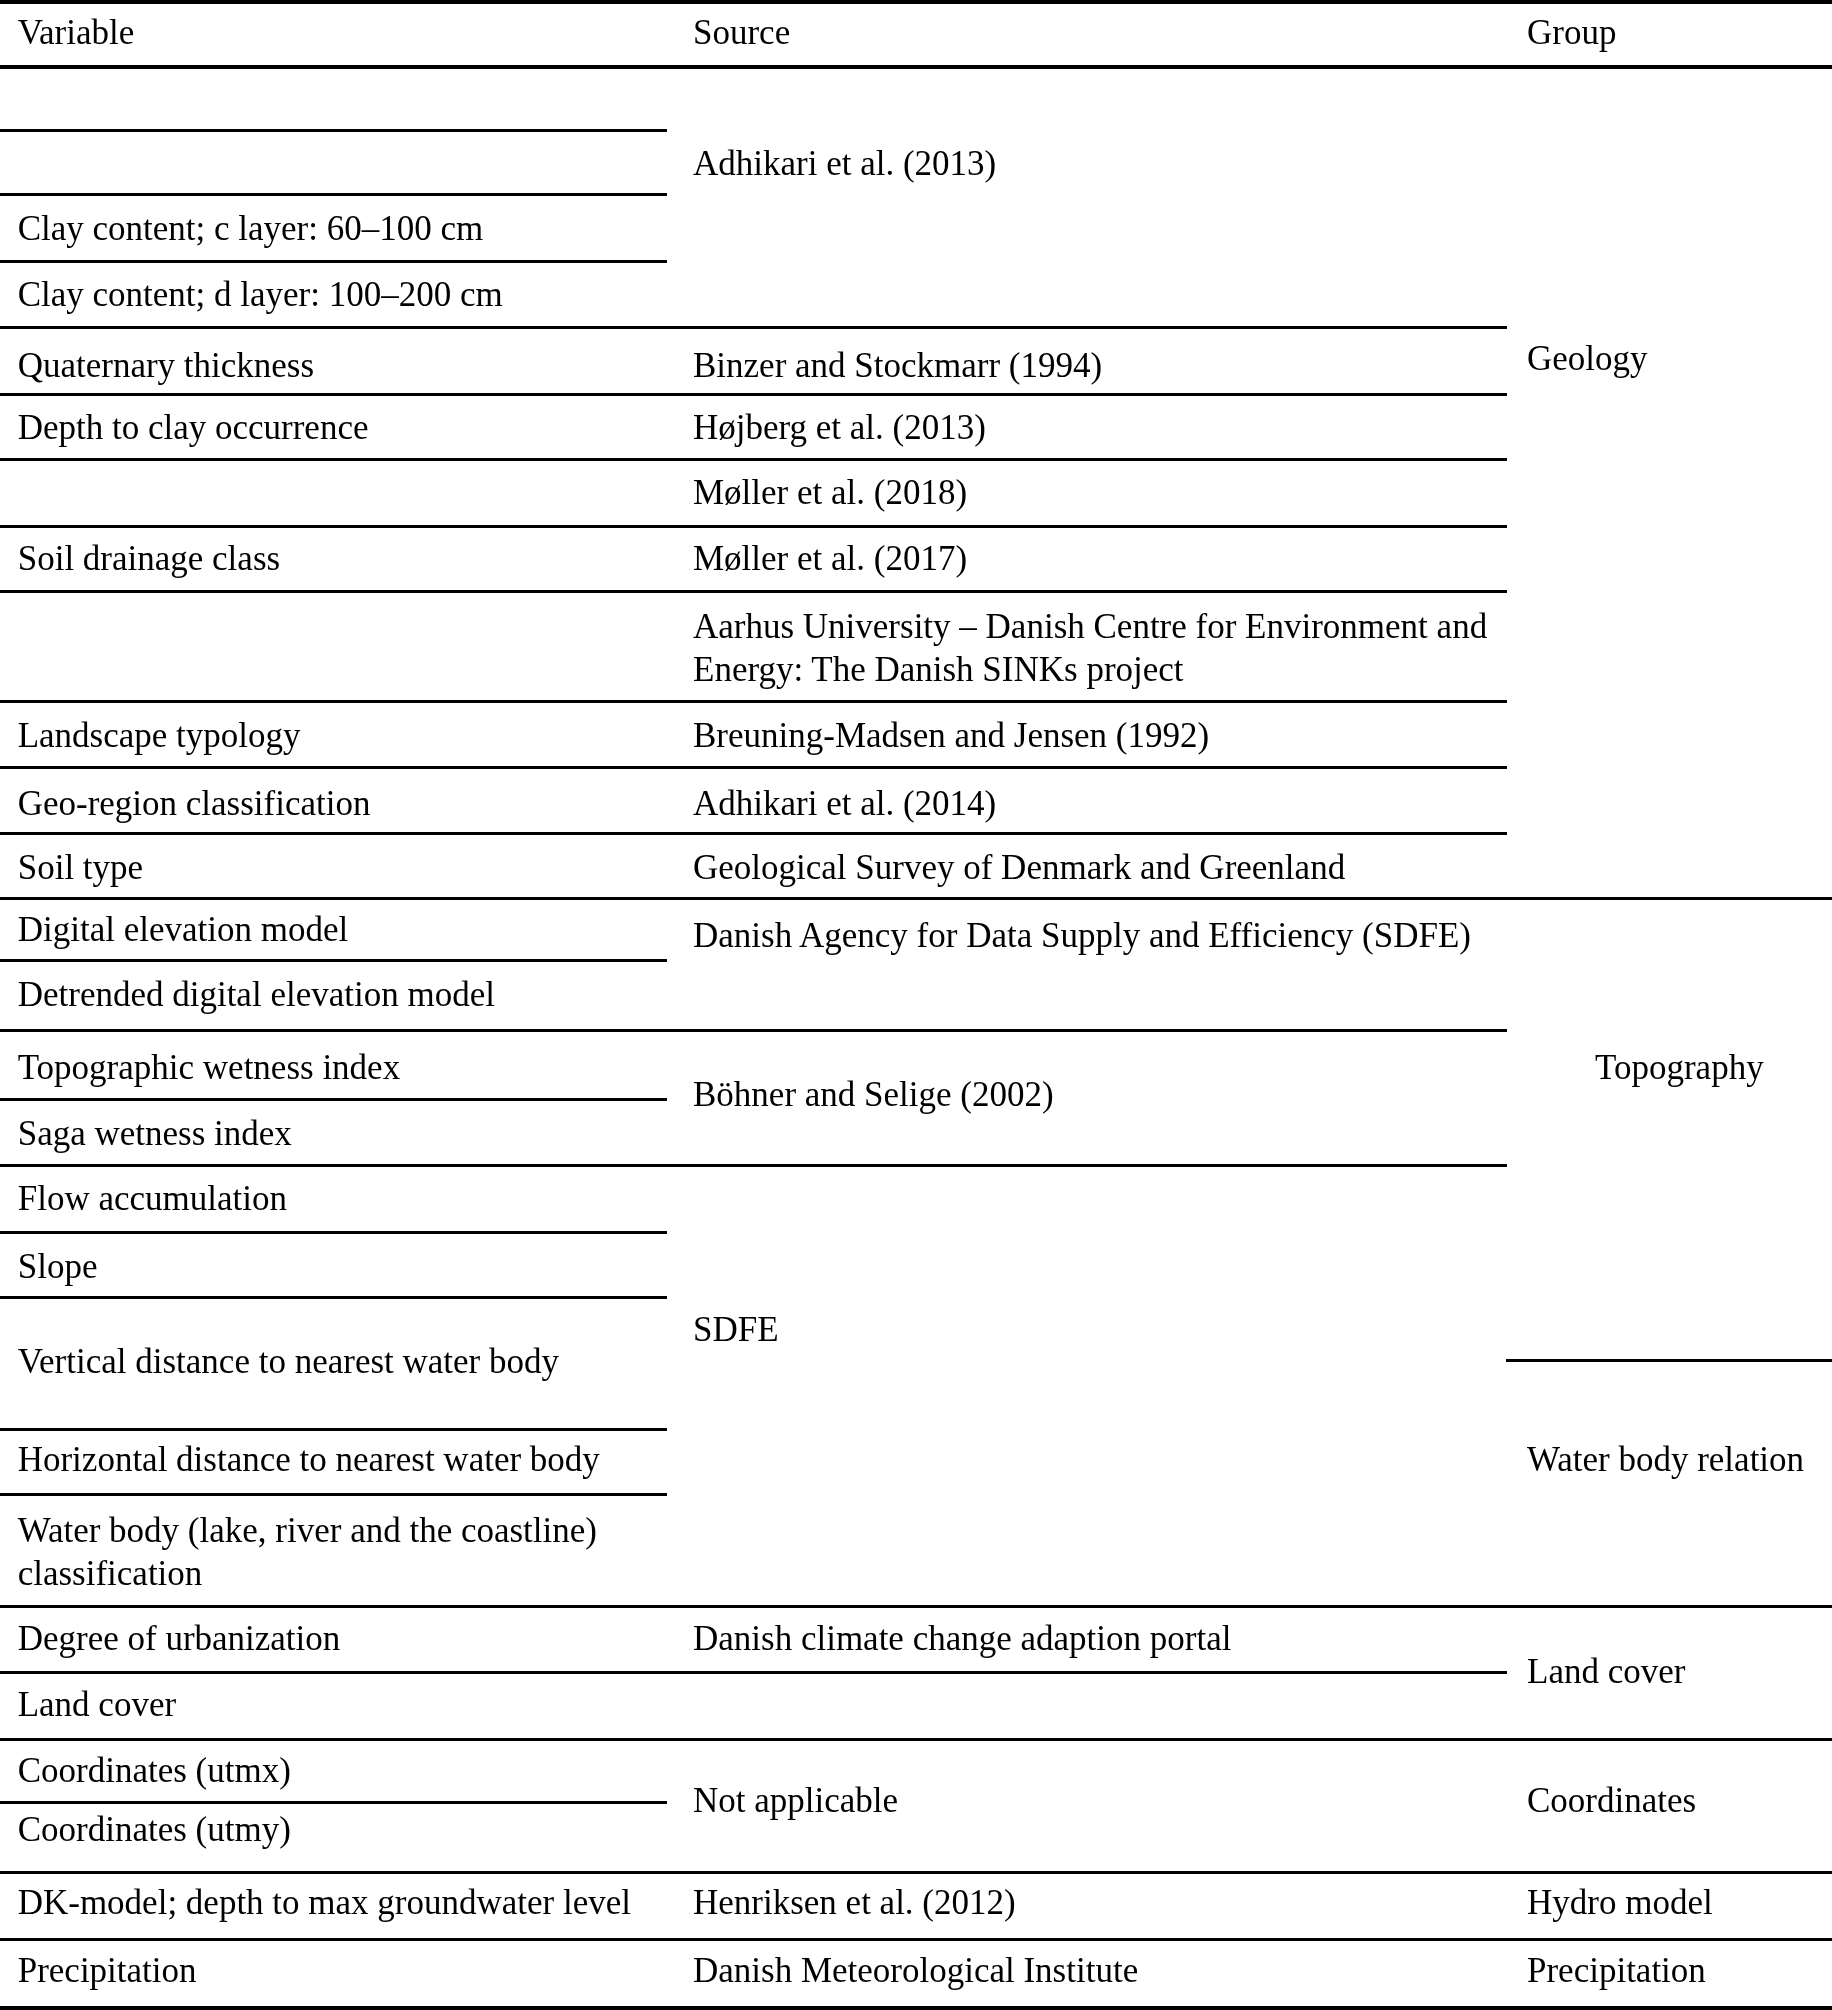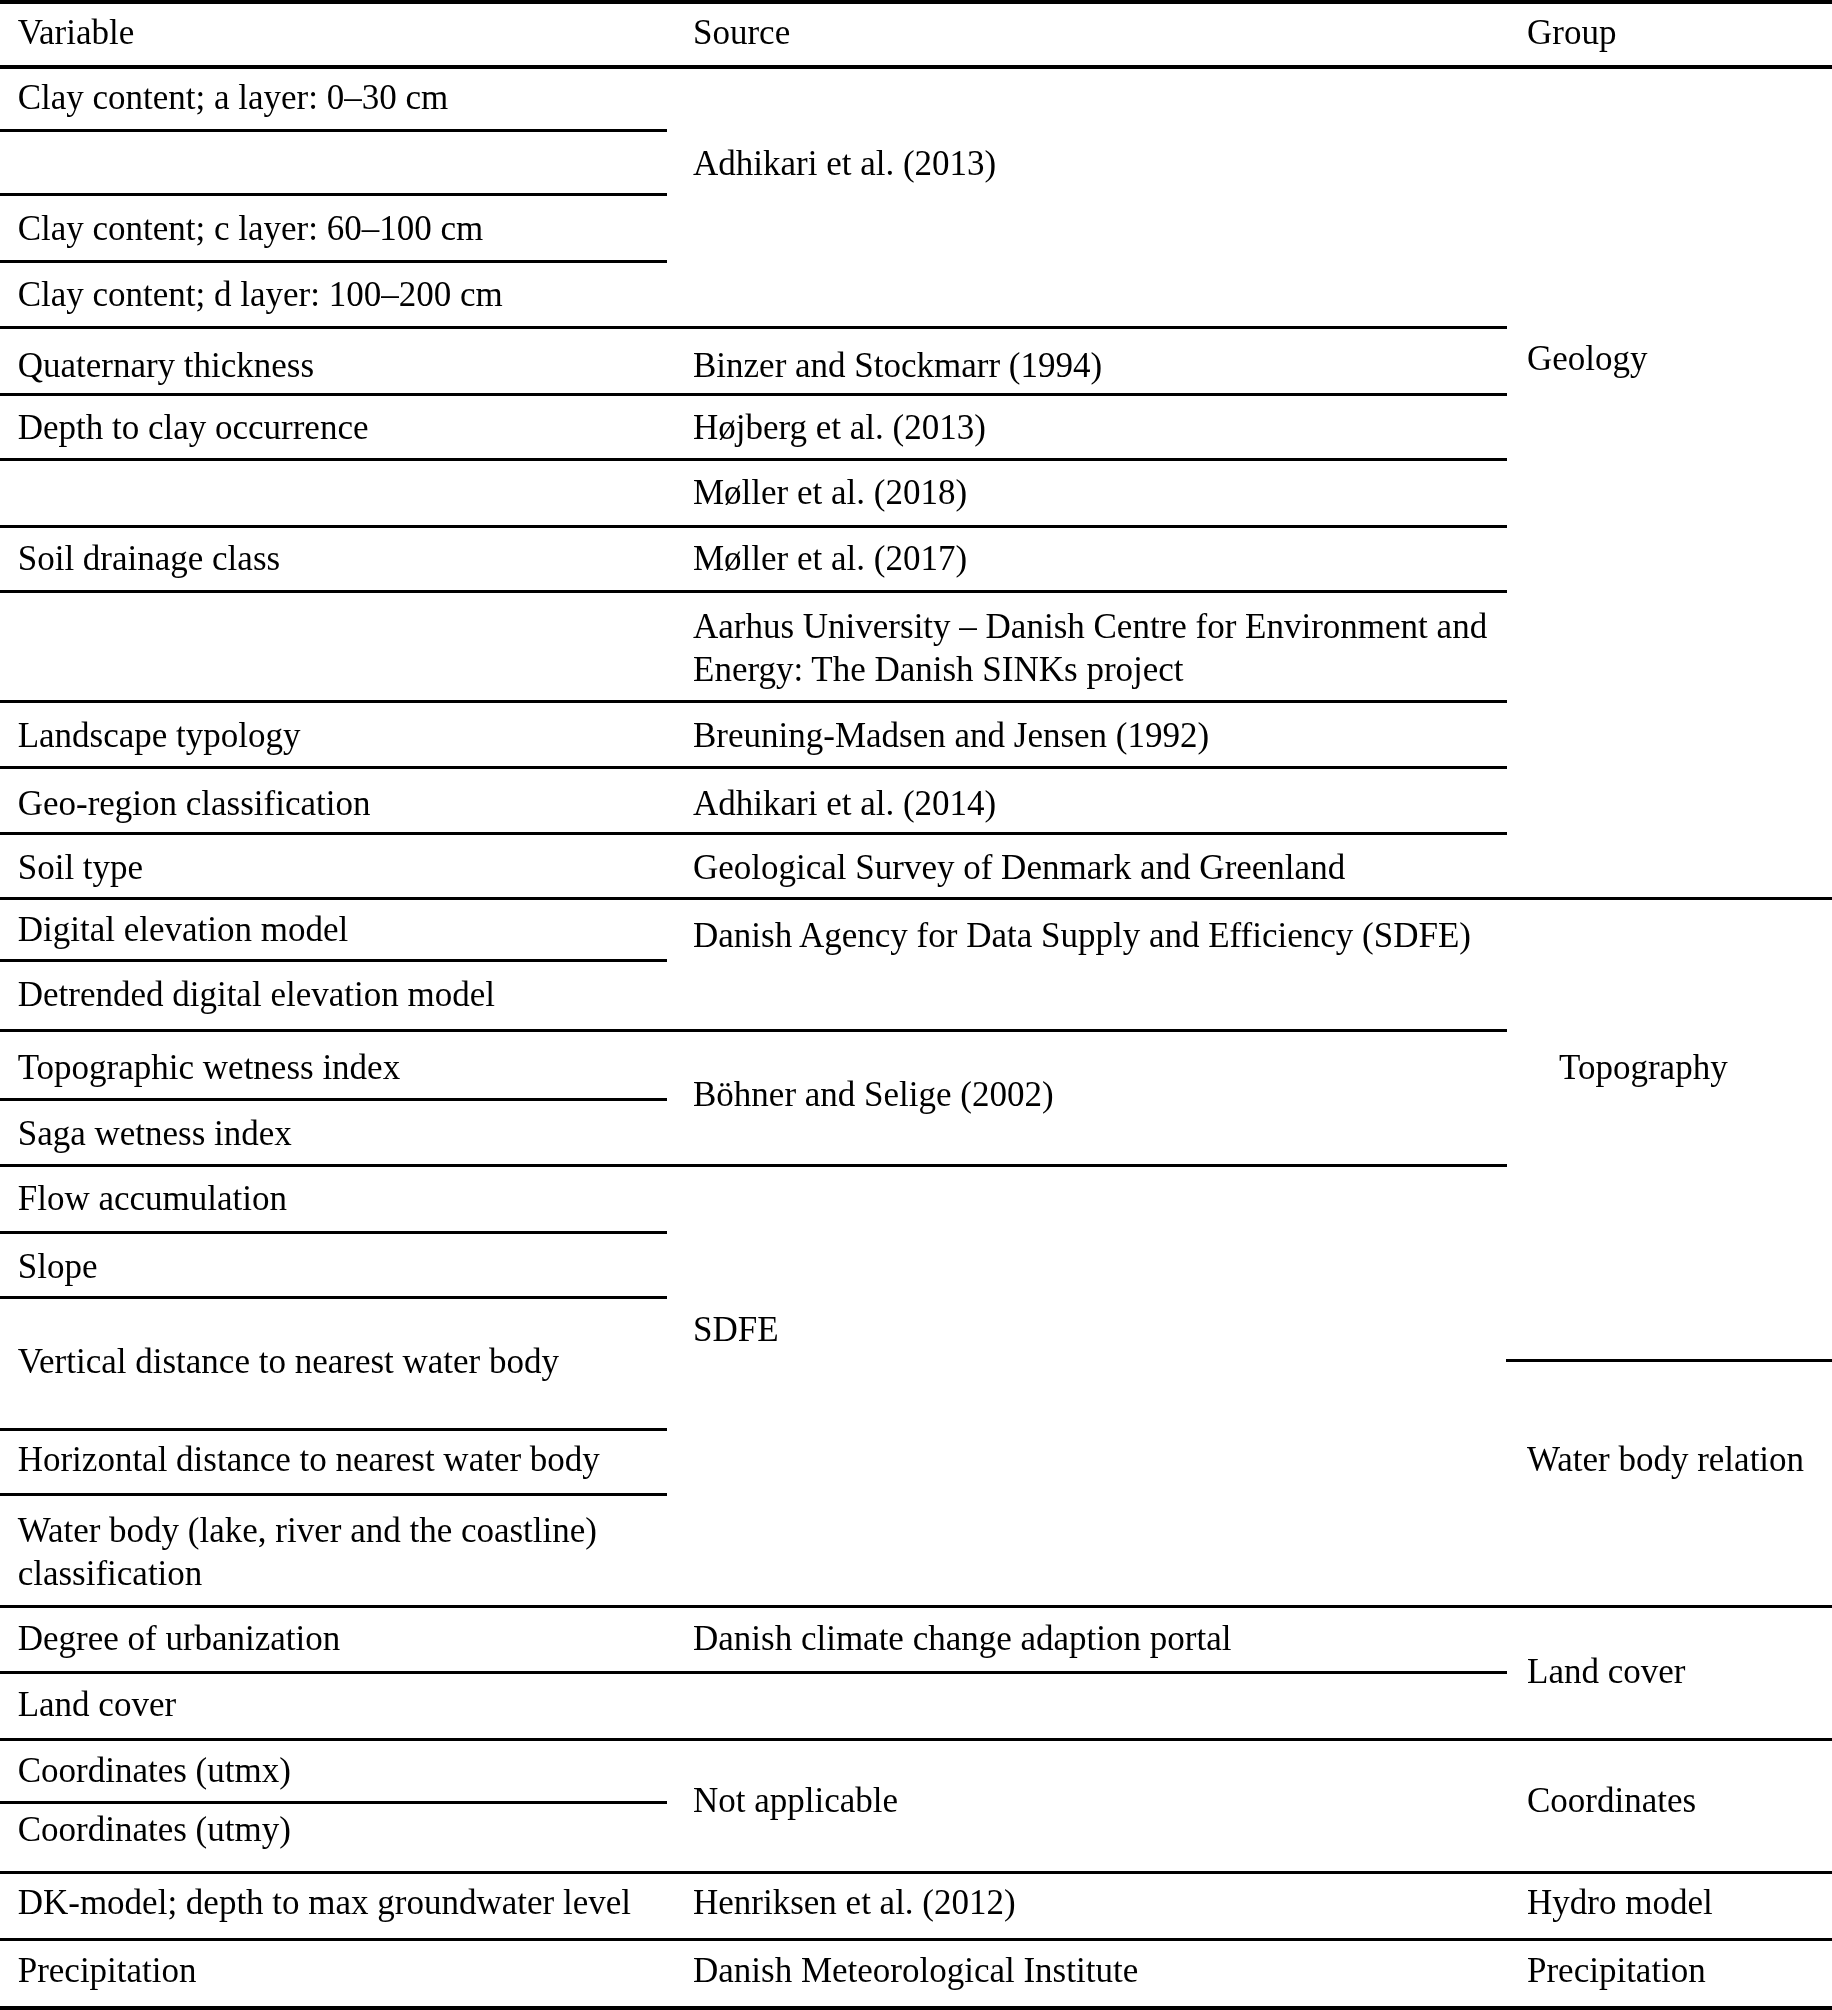--- a/index.html
+++ b/index.html
@@ -45,21 +45,20 @@
   <div class="rule" style="left:0;top:1428px;width:667px"></div>
   <div class="rule" style="left:0;top:1493px;width:667px"></div>
   <div class="rule" style="left:0;top:1605px;width:1833px"></div>
   <div class="rule" style="left:0;top:1671px;width:1507px"></div>
   <div class="rule" style="left:0;top:1738px;width:1833px"></div>
   <div class="rule" style="left:0;top:1801px;width:667px"></div>
   <div class="rule" style="left:0;top:1871px;width:1833px"></div>
   <div class="rule" style="left:0;top:1938px;width:1833px"></div>
   <div class="rule h5" style="left:0;top:2006px;width:1833px"></div>
 
-  <div class="cell" style="left:17.7px;top:71px">Clay content; a layer: 0–30 cm</div>
   <div class="cell" style="left:17.7px;top:202px">Clay content; c layer: 60–100 cm</div>
   <div class="cell" style="left:17.7px;top:268px">Clay content; d layer: 100–200 cm</div>
   <div class="cell" style="left:17.7px;top:339px">Quaternary thickness</div>
   <div class="cell" style="left:17.7px;top:401px">Depth to clay occurrence</div>
   <div class="cell" style="left:17.7px;top:532px">Soil drainage class</div>
   <div class="cell" style="left:17.7px;top:709px">Landscape typology</div>
   <div class="cell" style="left:17.7px;top:777px">Geo-region classification</div>
   <div class="cell" style="left:17.7px;top:841px">Soil type</div>
   <div class="cell" style="left:17.7px;top:903px">Digital elevation model</div>
   <div class="cell" style="left:17.7px;top:968px">Detrended digital elevation model</div>
@@ -88,21 +87,21 @@
   <div class="cell" style="left:693px;top:841px">Geological Survey of Denmark and Greenland</div>
   <div class="cell" style="left:693px;top:909px">Danish Agency for Data Supply and Efficiency (SDFE)</div>
   <div class="cell" style="left:693px;top:1068px">Böhner and Selige (2002)</div>
   <div class="cell" style="left:693px;top:1303px">SDFE</div>
   <div class="cell" style="left:693px;top:1612px">Danish climate change adaption portal</div>
   <div class="cell" style="left:693px;top:1774px">Not applicable</div>
   <div class="cell" style="left:693px;top:1876px">Henriksen et al. (2012)</div>
   <div class="cell" style="left:693px;top:1944px">Danish Meteorological Institute</div>
 
   <div class="cell" style="left:1527px;top:332px">Geology</div>
-  <div class="cell" style="left:1559px;top:1041px">Topography</div>
+  <div class="cell" style="left:1595px;top:1041px">Topography</div>
   <div class="cell" style="left:1527px;top:1433px">Water body relation</div>
   <div class="cell" style="left:1527px;top:1645px">Land cover</div>
   <div class="cell" style="left:1527px;top:1774px">Coordinates</div>
   <div class="cell" style="left:1527px;top:1876px">Hydro model</div>
   <div class="cell" style="left:1527px;top:1944px">Precipitation</div>
 
 </div>
 
 
 </body></html>

